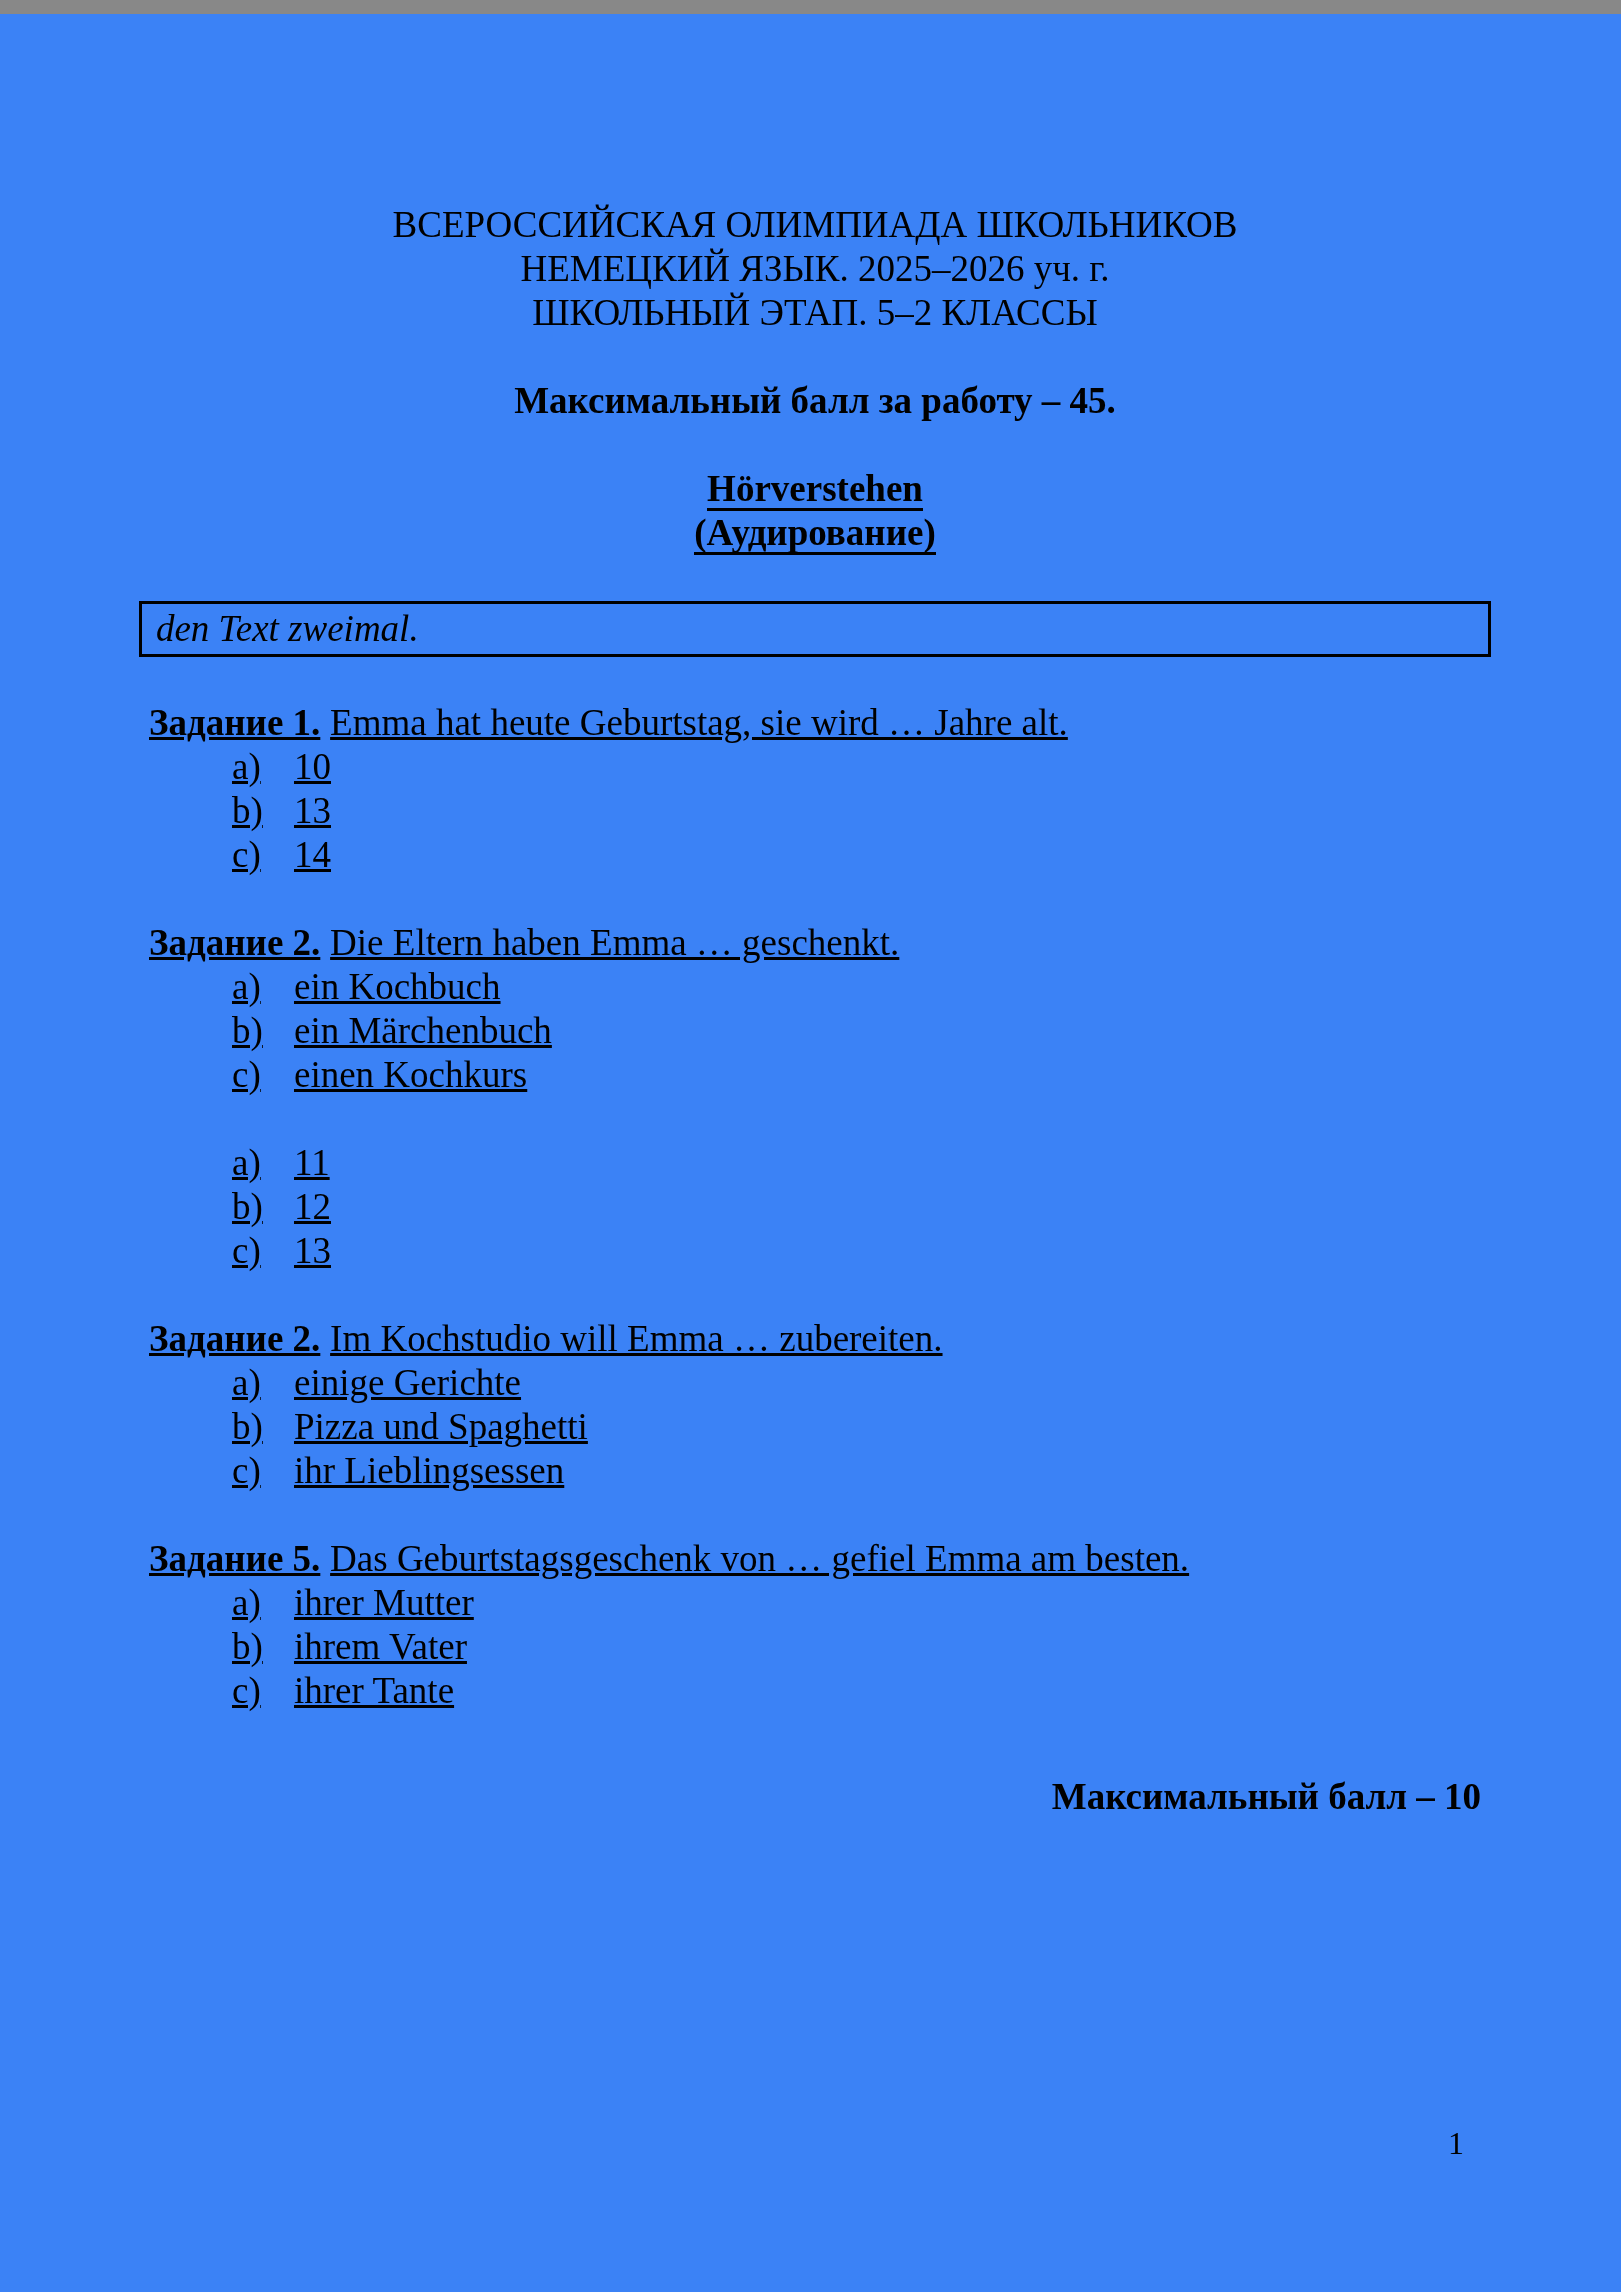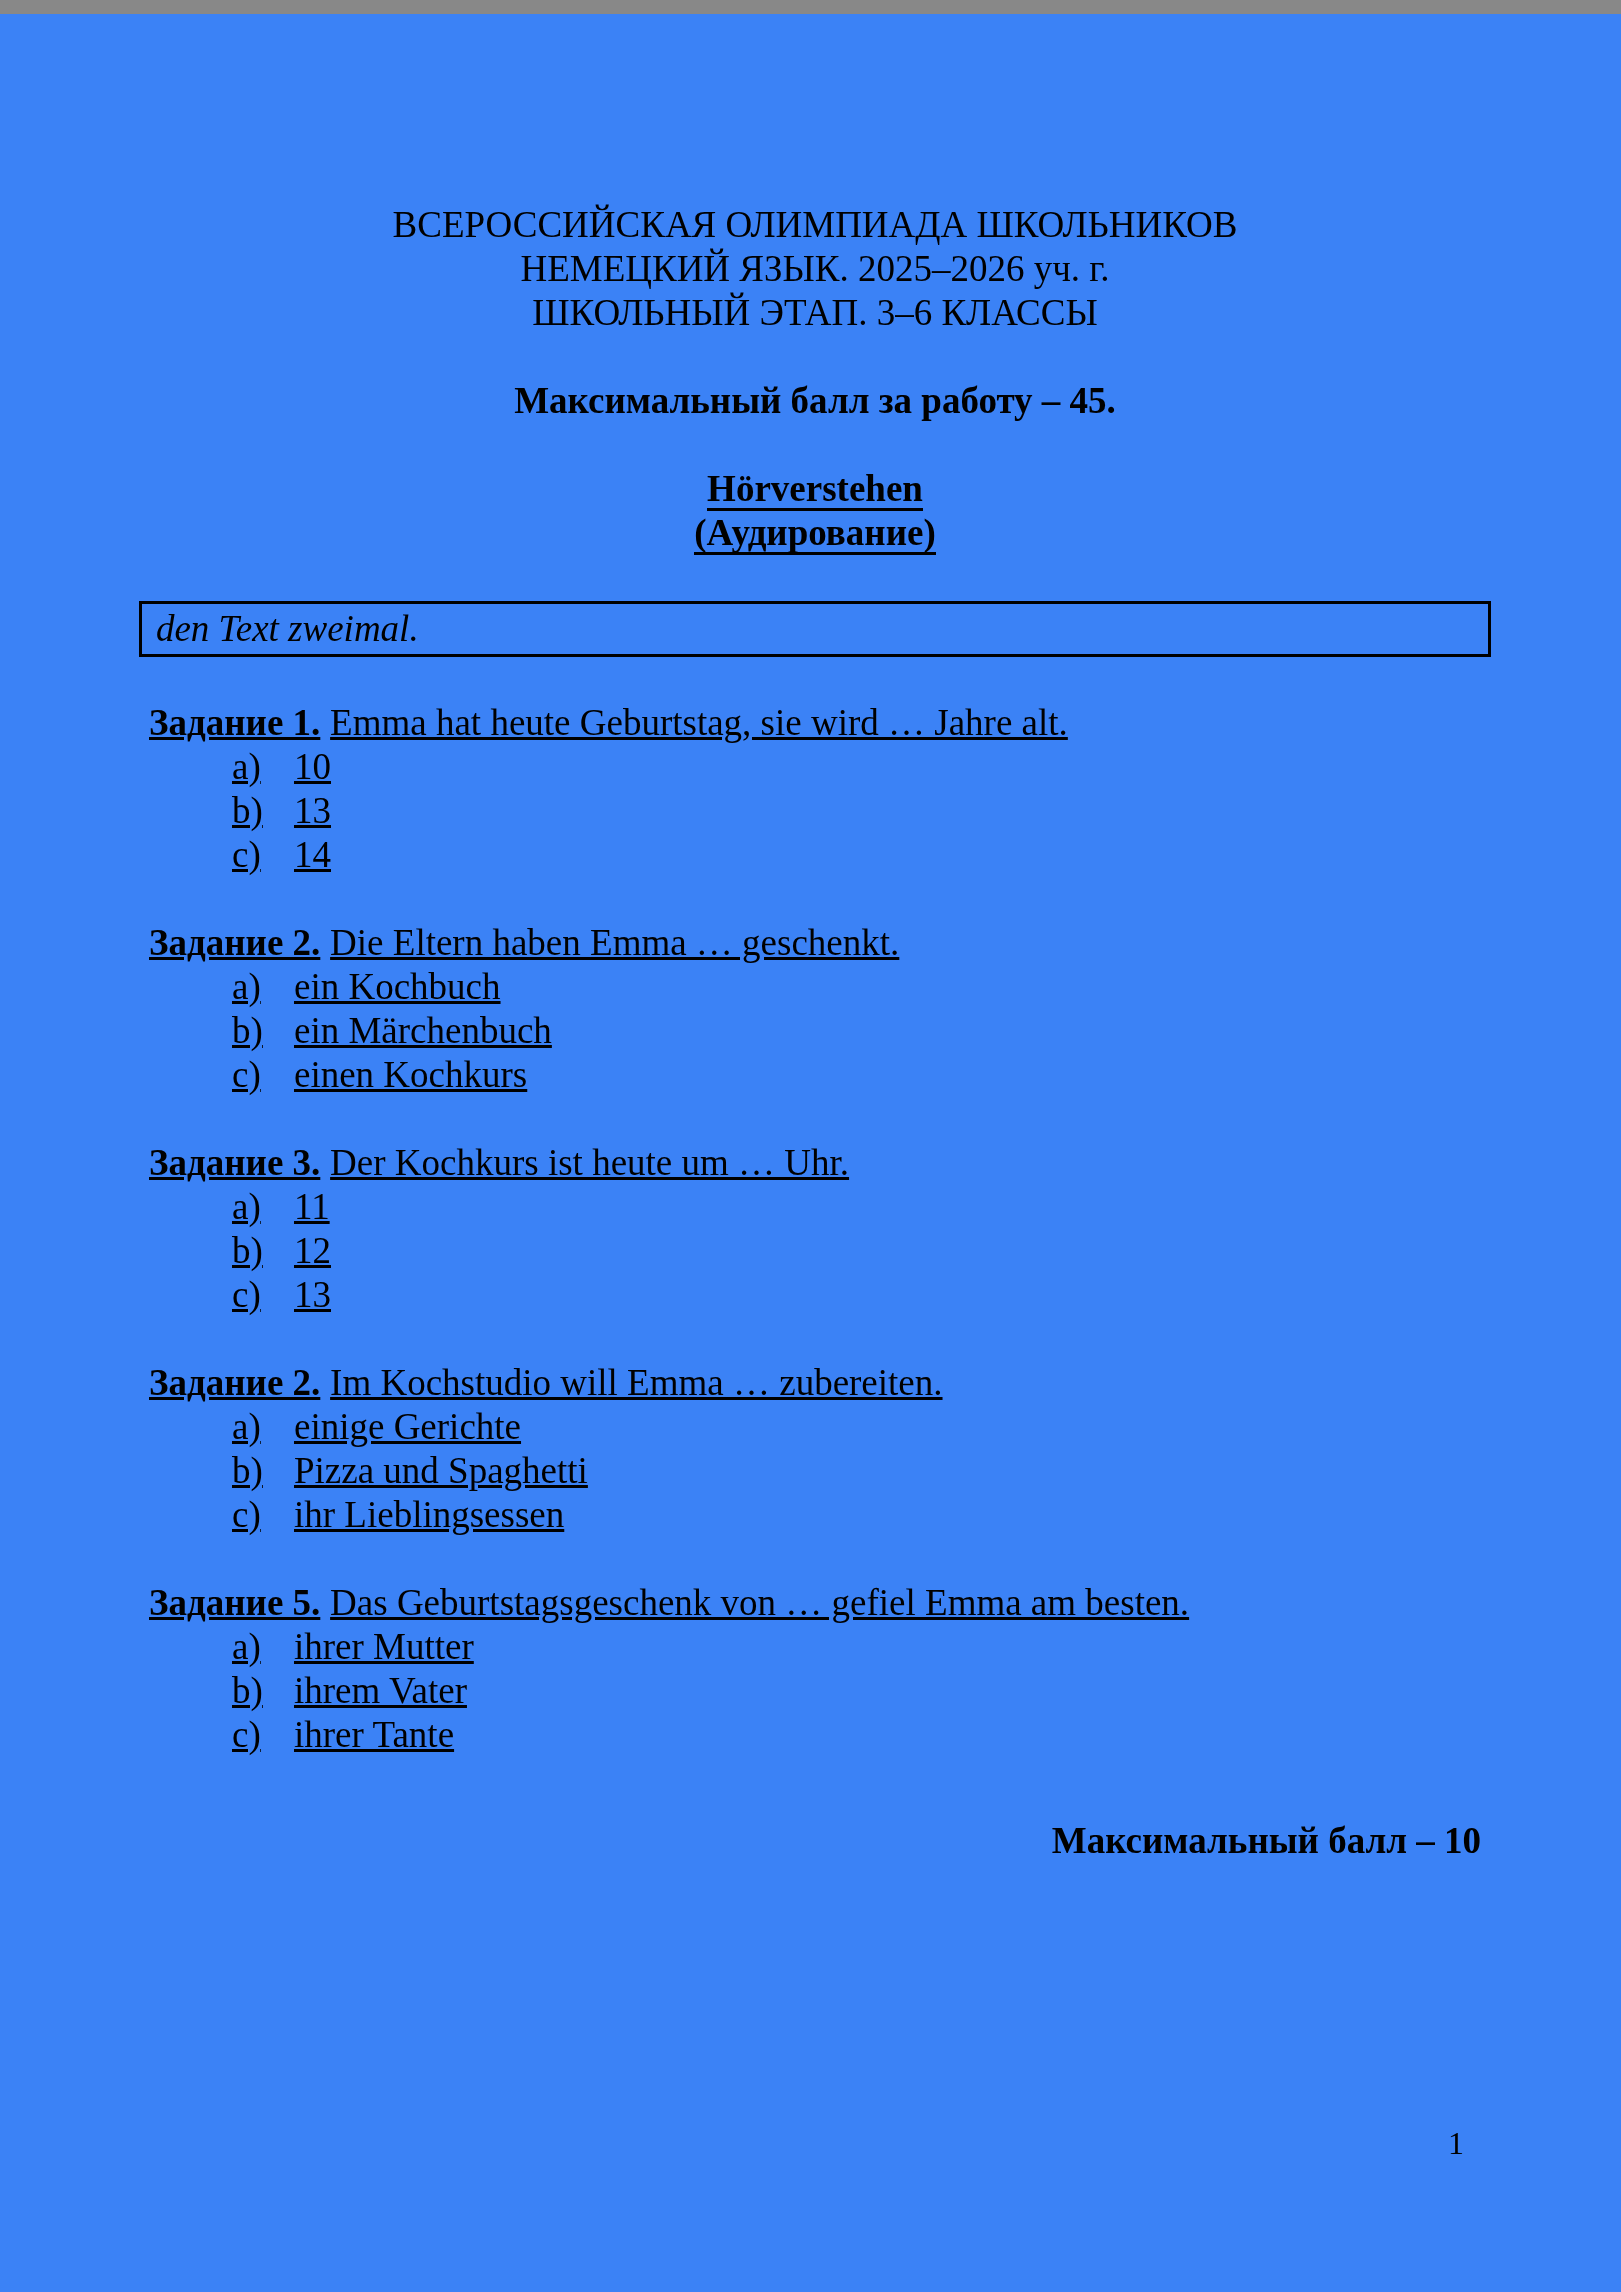--- a/index.html
+++ b/index.html
@@ -92,21 +92,21 @@
 </style>
 </head>
 <body>
 
 <div class="page">
   <div class="content">
 
     <div class="header-block">
       <div class="hline">ВСЕРОССИЙСКАЯ ОЛИМПИАДА ШКОЛЬНИКОВ</div>
       <div class="hline">НЕМЕЦКИЙ ЯЗЫК. 2025–2026 уч. г.</div>
-      <div class="hline">ШКОЛЬНЫЙ ЭТАП. 3–6 КЛАССЫ</div>
+      <div class="hline">ШКОЛЬНЫЙ ЭТАП. 5–2 КЛАССЫ</div>
     </div>
 
     <div class="max-score-work">Максимальный балл за работу – 45.</div>
 
     <div class="section-titles">
       <div>
         <span class="underlined">Hörverstehen</span>
       </div>
       <div>
         <span class="underlined">(Аудирование)</span>
@@ -147,23 +147,20 @@
         <span class="letter">b)</span>
         <span class="text">ein Märchenbuch</span>
       </div>
       <div class="option">
         <span class="letter">c)</span>
         <span class="text">einen Kochkurs</span>
       </div>
     </div>
 
     <div class="task">
-      <div class="task-heading">
-        <span class="task-label">Задание 3.</span><span>Der Kochkurs ist heute um … Uhr.</span>
-      </div>
       <div class="option">
         <span class="letter">a)</span>
         <span class="text">11</span>
       </div>
       <div class="option">
         <span class="letter">b)</span>
         <span class="text">12</span>
       </div>
       <div class="option">
         <span class="letter">c)</span>

